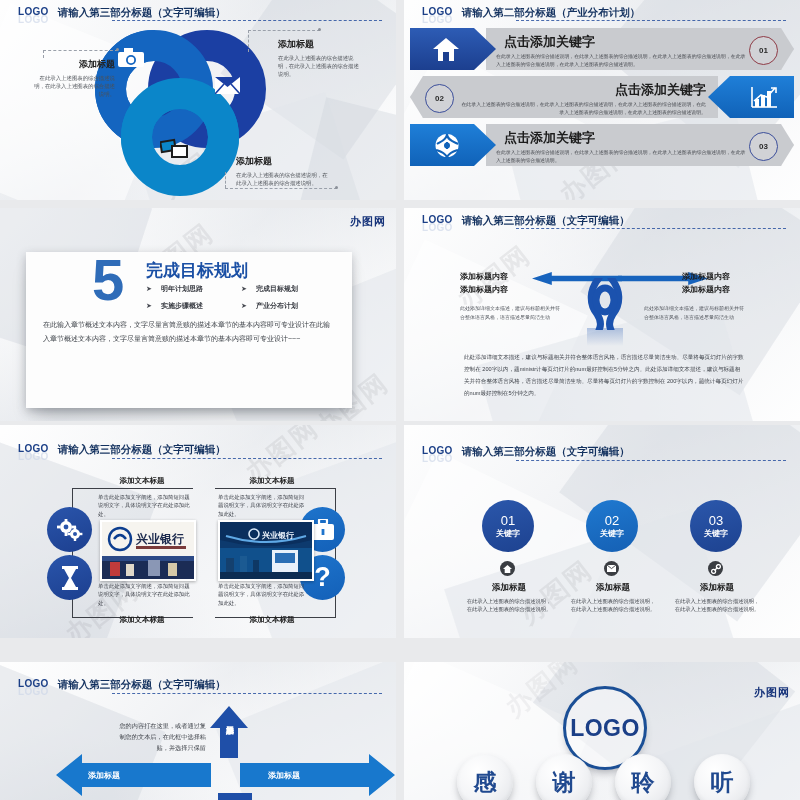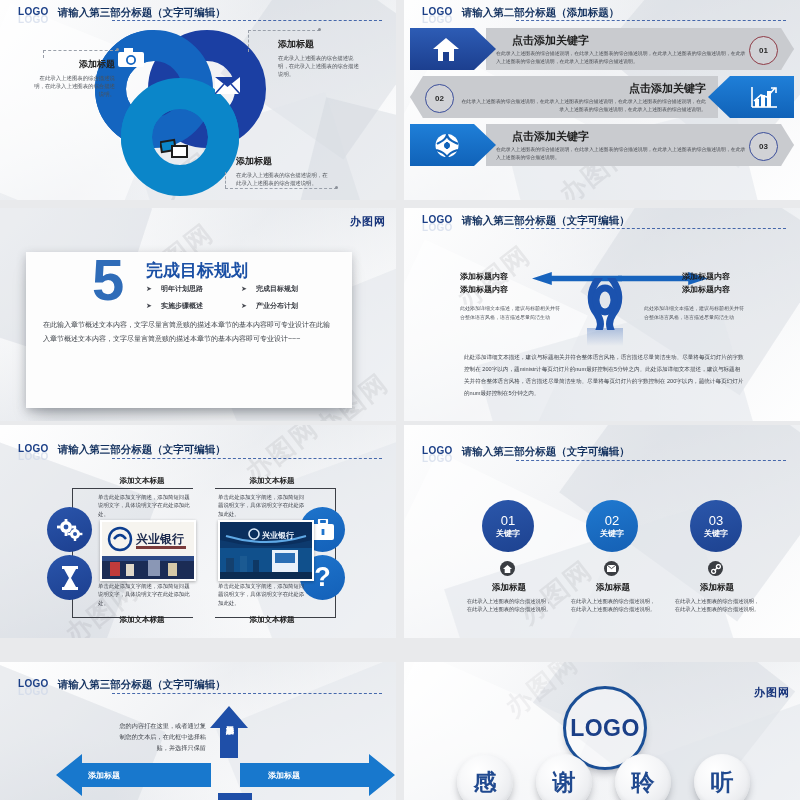--- a/index.html
+++ b/index.html
@@ -95,21 +95,21 @@
   .chev-bar.r{clip-path:polygon(0 0,calc(100% - 13px) 0,100% 50%,calc(100% - 13px) 100%,0 100%);}
   .chev-bar.l{clip-path:polygon(13px 0,100% 0,100% 100%,13px 100%,0 50%);}
   .chev-head{
     position:absolute;top:0;height:42px;width:86px;
     background:linear-gradient(180deg,#2d5cb5 0%,#1c3f8f 100%);
   }
   .chev-head.r{clip-path:polygon(0 0,calc(100% - 22px) 0,100% 50%,calc(100% - 22px) 100%,0 100%);}
   .chev-head.l{clip-path:polygon(22px 0,100% 0,100% 100%,22px 100%,0 50%);
     background:linear-gradient(180deg,#1f7fd8 0%,#1062b8 100%);}
   .chev-txt{position:absolute;top:5px;}
-  .chev-txt h4{margin:0 0 2px 16px;font-size:11px;font-weight:bold;color:#1d1d1d;}
+  .chev-txt h4{margin:0 0 2px 8px;font-size:13px;font-weight:bold;color:#1d1d1d;}
   .chev-txt p{margin:0;font-size:4.9px;line-height:7.6px;color:#46494f;}
   .numc{
     position:absolute;width:27px;height:27px;border-radius:50%;
     border:1.4px solid #8f3b46;display:flex;align-items:center;justify-content:center;
     font-size:8px;font-weight:bold;color:#2a2a2a;background:rgba(255,255,255,.15);
   }
   .numc.blue{border-color:#3b4e9a;}
 
   
   .card{
@@ -258,21 +258,21 @@
   <div class="slide" style="left:404px;top:0;width:396px;height:200px;">
     <div class="facets">
       <div class="fc" style="left:-20px;top:80px;width:190px;height:190px;transform:rotate(28deg);"></div>
       <div class="fc d" style="left:230px;top:-40px;width:180px;height:170px;transform:rotate(40deg);"></div>
       <div class="fc e" style="left:120px;top:130px;width:230px;height:140px;transform:rotate(-14deg);"></div>
     </div>
     <div class="wm" style="left:150px;top:155px;">办图网</div>
 
     <div class="shead">
       <span class="logo">LOGO</span>
-      <span class="stitle">请输入第二部分标题（添加标题）</span>
+      <span class="stitle">请输入第二部分标题（产业分布计划）</span>
     </div>
     <div class="logo-ghost">LOGO</div>
     <div class="dashline partial"></div>
 
     <div class="chev-row" style="left:6px;top:28px;width:384px;">
       <div class="chev-bar r" style="left:76px;width:308px;"></div>
       <div class="chev-head r" style="left:0;"></div>
       <span class="ico" style="left:22px;top:9px;">
         <svg width="28" height="25" viewBox="0 0 28 25">
             <path d="M14 1 L27 12 H22 V24 H6 V12 H1 Z" fill="#fff"></path>

